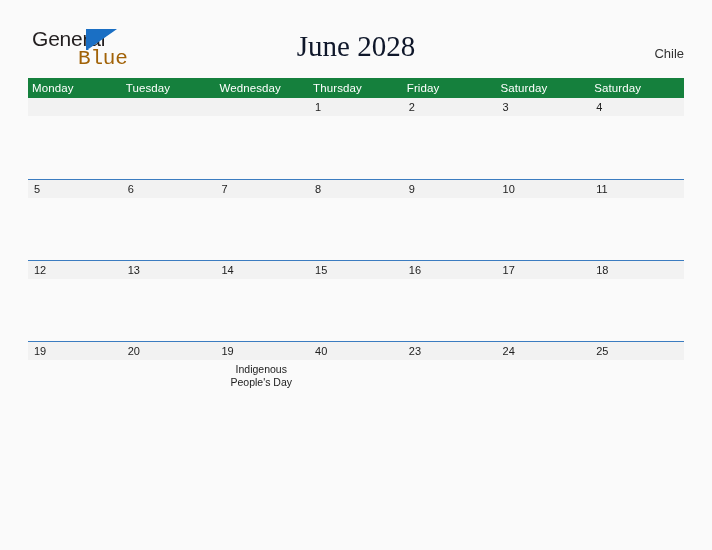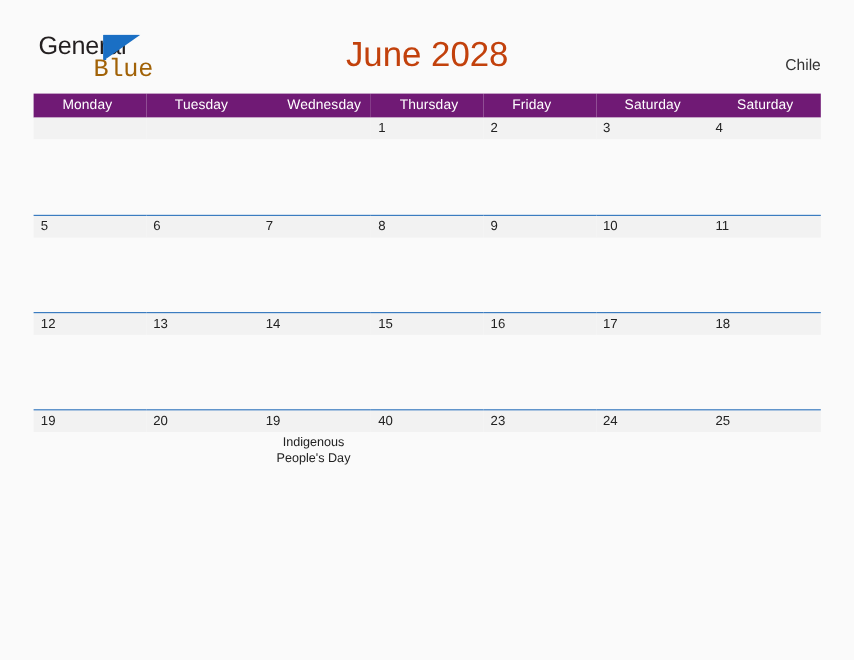--- a/index.html
+++ b/index.html
@@ -67,24 +67,24 @@
   }
 
   .cal-title {
     position: absolute;
     left: 0;
     right: 0;
     top: 30px;
     text-align: center;
     font-size: 29px;
     font-weight: normal;
-    color: #c2410c;
+    color: #0f172a;
     letter-spacing: 0px;
     margin: 0;
-    font-family: Liberation Sans, sans-serif;
+    font-family: Liberation Serif, serif;
   }
 
   .cal-region {
     position: absolute;
     right: 28px;
     top: 46px;
     font-size: 13px;
     color: #333333;
     text-align: right;
     margin-left: 26px;
@@ -98,26 +98,26 @@
     width: 656px;
   }
 
   table.cal {
     width: 656px;
     border-collapse: collapse;
     table-layout: fixed;
   }
 
   table.cal th {
-    background: #701a75;
+    background: #15803d;
     color: #ffffff;
     font-size: 11.5px;
     font-weight: normal;
     text-align: left;
-    padding: 4px 0 4px 24px;
+    padding: 4px 0 4px 4px;
     height: 19px;
     box-sizing: border-box;
     vertical-align: middle;
     letter-spacing: 0.1px;
   }
 
   table.cal td {
     vertical-align: top;
     padding: 0;
     border-top: 1px solid #3b7cc0;

